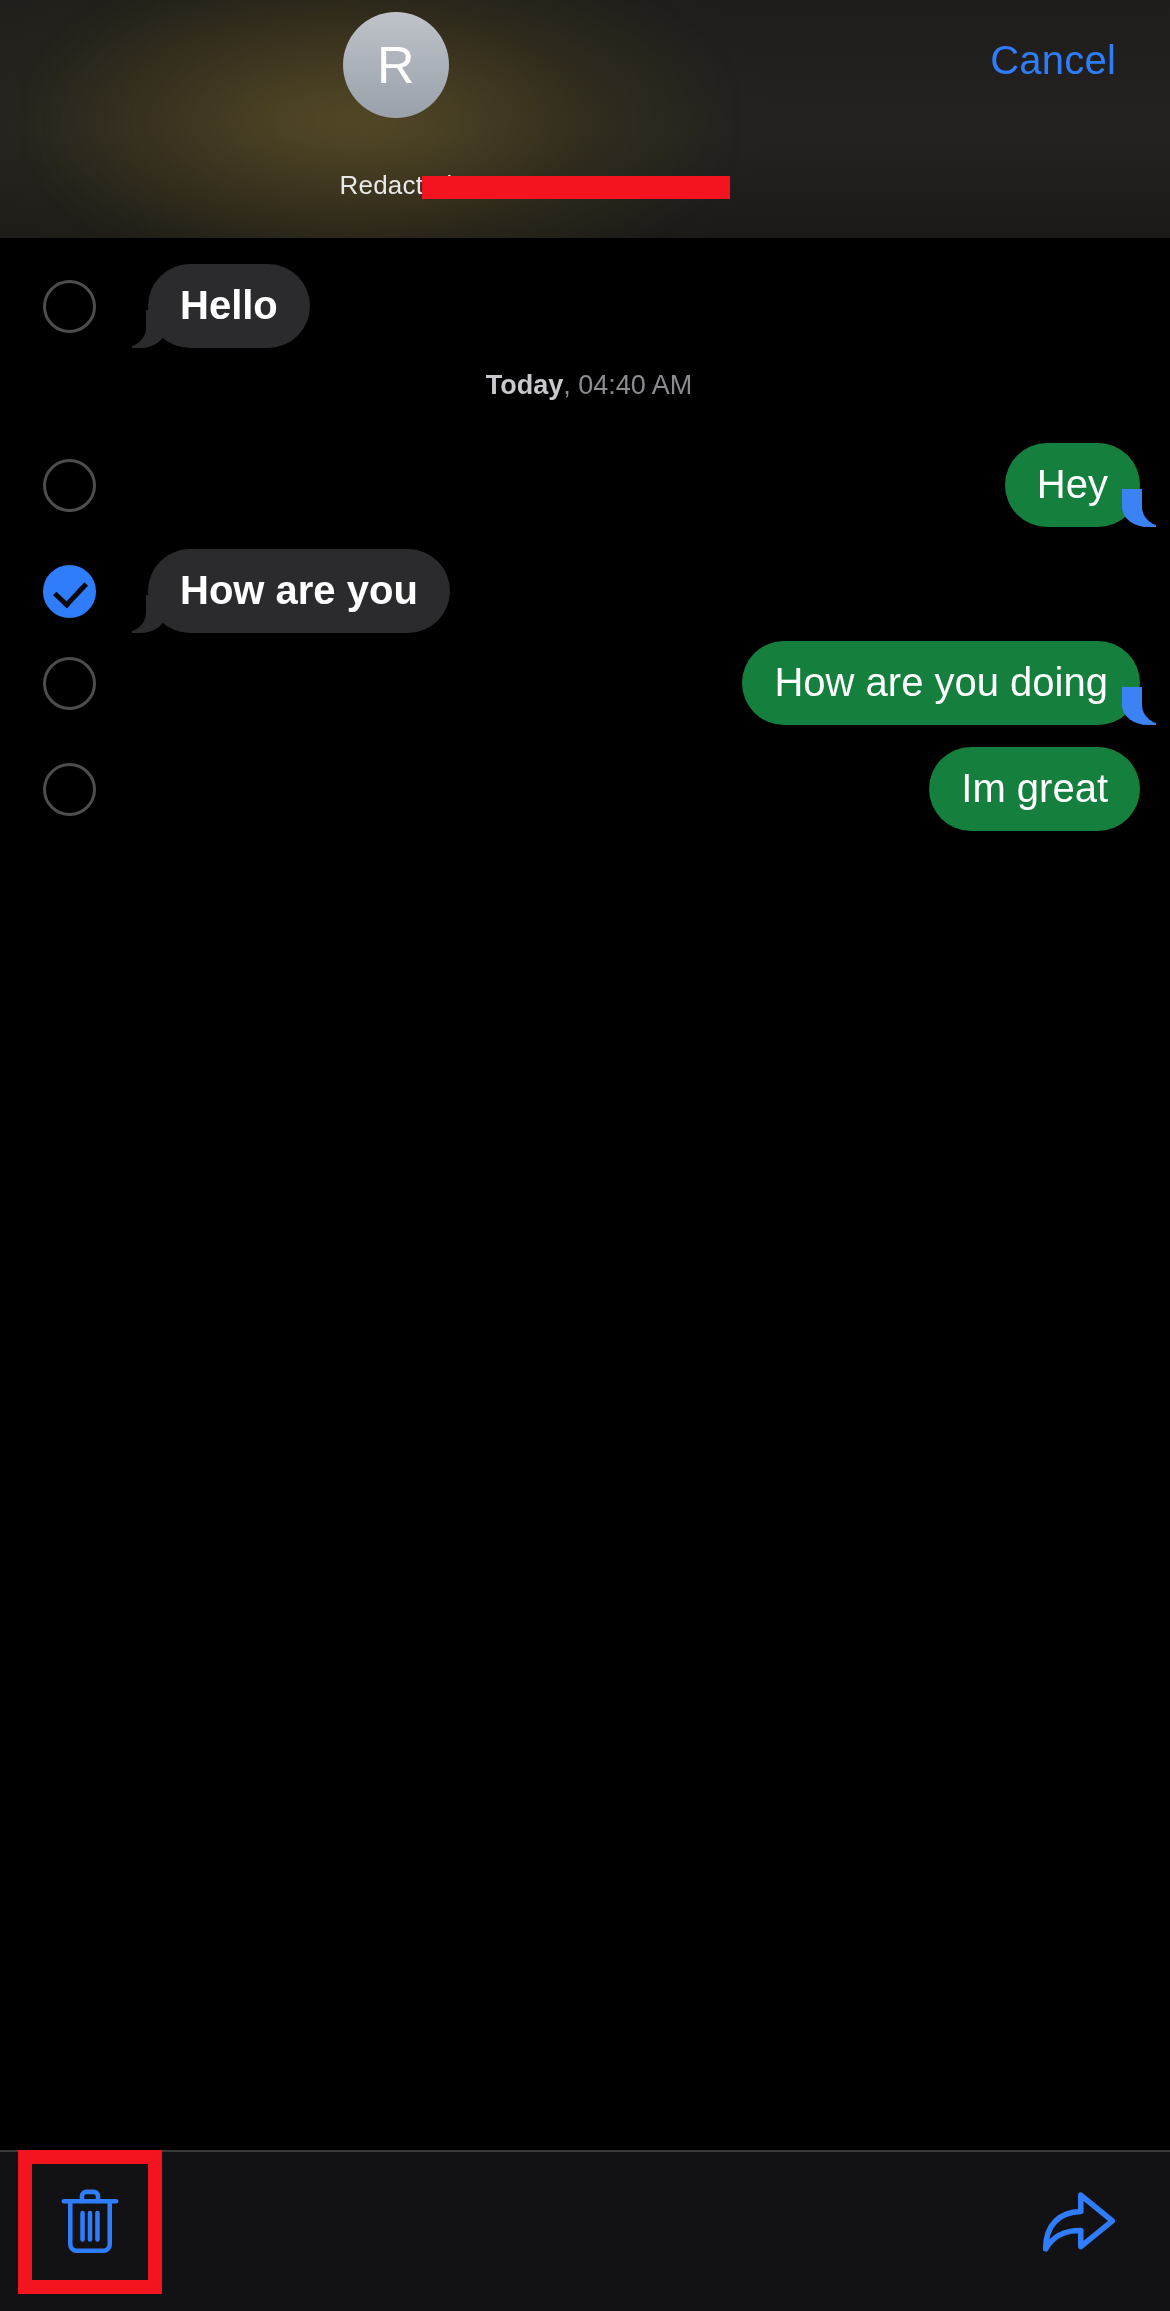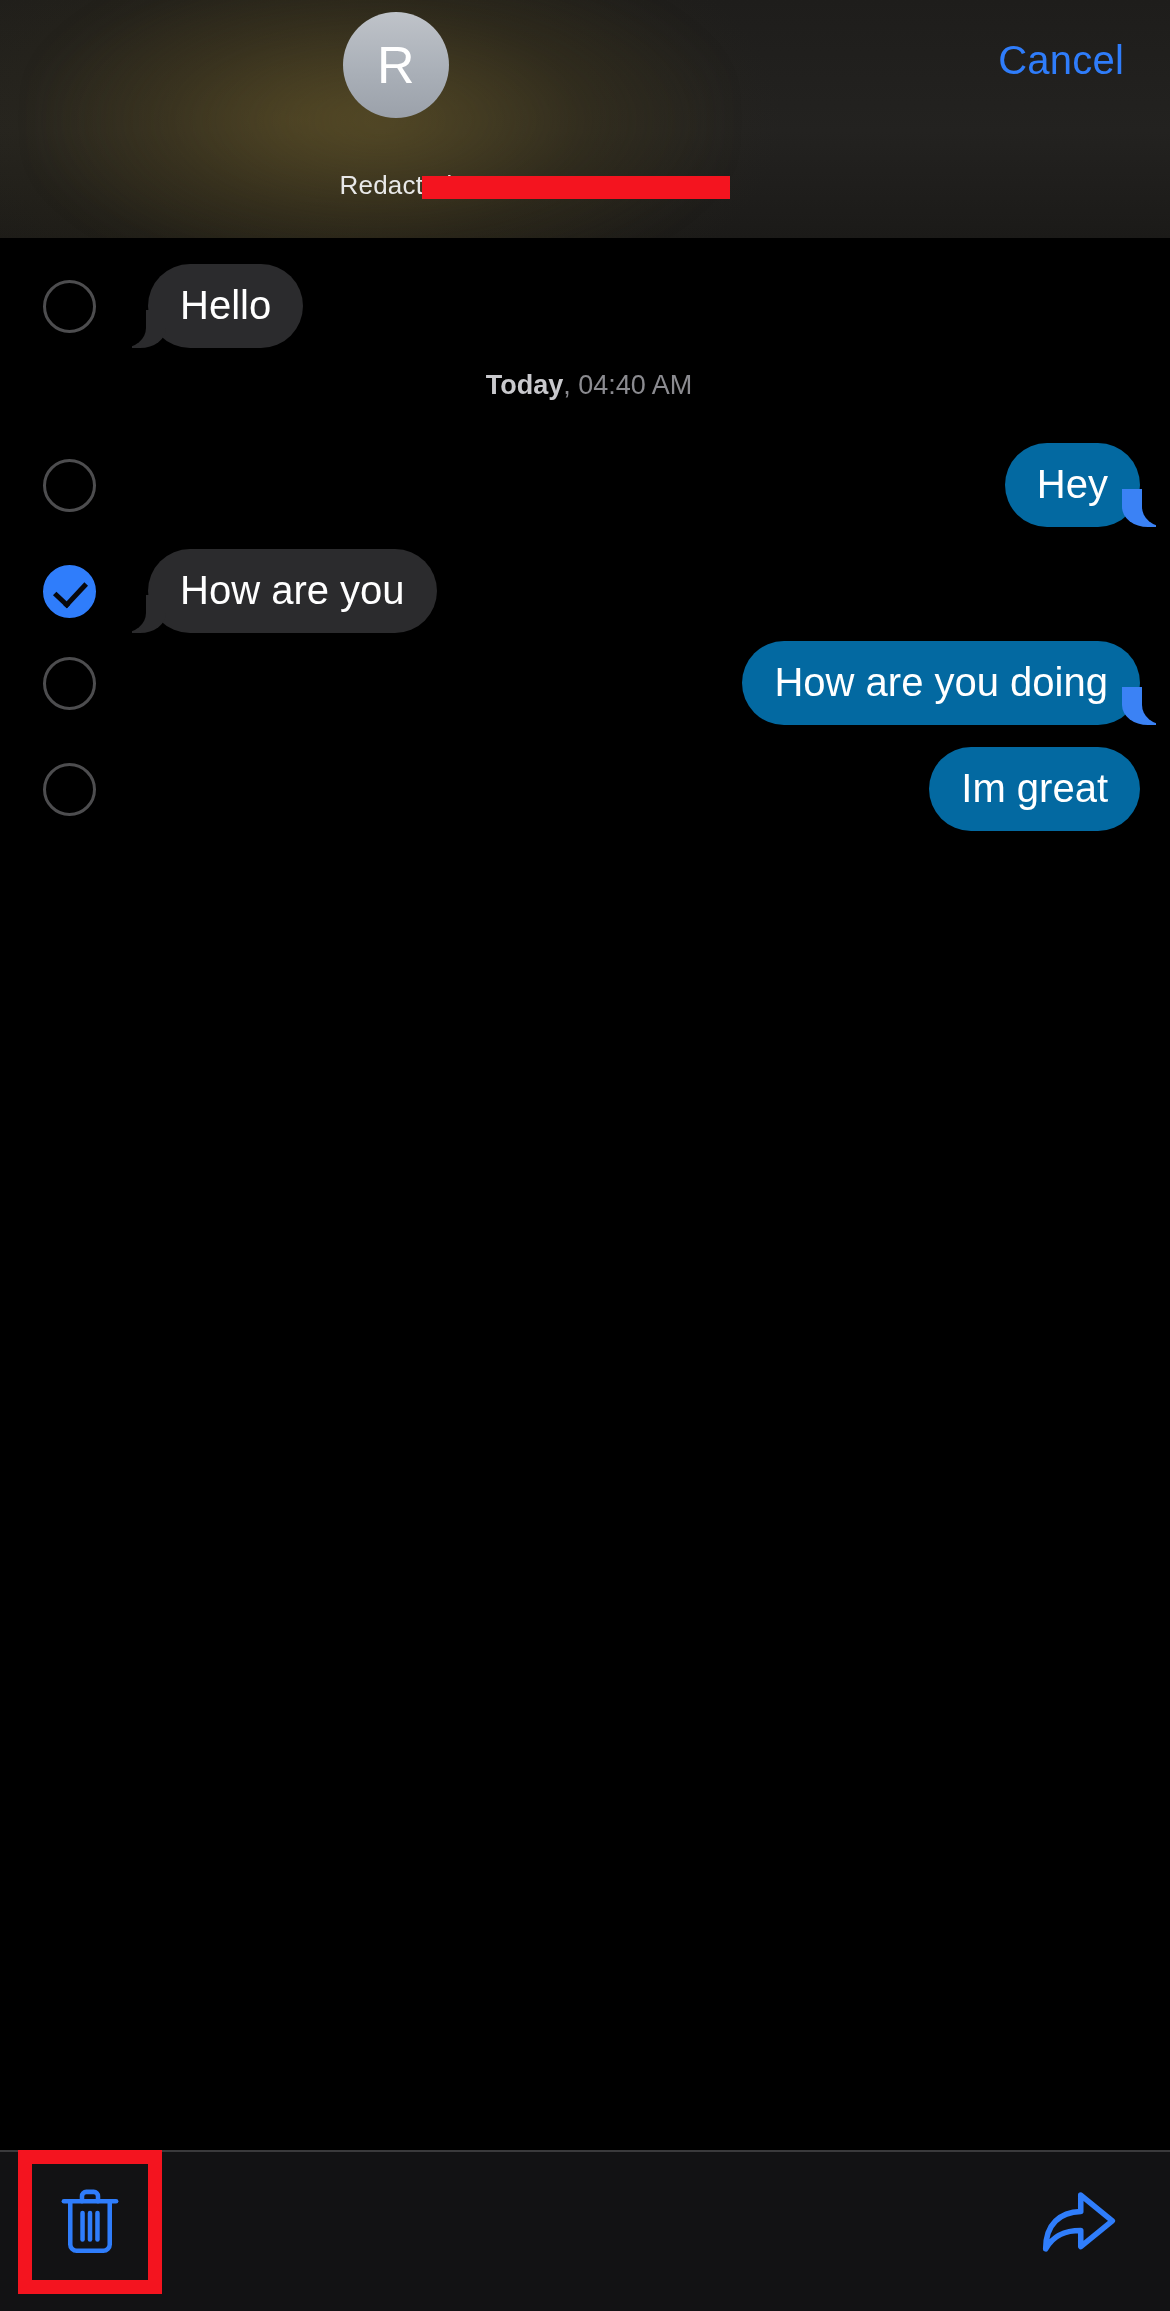--- a/index.html
+++ b/index.html
@@ -75,21 +75,21 @@
     position: absolute;
     left: 422px;
     top: 176px;
     width: 308px;
     height: 23px;
     background: #f4141f;
   }
 
   .cancel-btn {
     position: absolute;
-    right: 46px;
+    right: 54px;
     top: 38px;
     font-size: 40px;
     color: #2f7dfb;
     letter-spacing: 0.2px;
     cursor: pointer;
   }
 
   
   .conversation {
     position: absolute;
@@ -128,35 +128,35 @@
     left: 15px;
     top: 7px;
     width: 14px;
     height: 26px;
     border: solid #08080c;
     border-width: 0 5px 5px 0;
     transform: rotate(43deg);
   }
 
   .bubble-wrap { width: 1170px; display: flex; }
-  .bubble-wrap.in  { justify-content: flex-start; padding-left: 148px; }
+  .bubble-wrap.in  { justify-content: flex-start; padding-left: 148px; font-weight: bold; }
   .bubble-wrap.out { justify-content: flex-end; padding-right: 30px; }
 
   .bubble {
     position: relative;
     max-width: 760px;
     padding: 18px 32px 20px 32px;
     border-radius: 42px;
     font-size: 40px;
     line-height: 1.15;
     color: #ffffff;
     white-space: nowrap;
   }
   .bubble.in  { background: #2b2b2d; }
-  .bubble.out { background: #0369a1; }
+  .bubble.out { background: #15803d; }
 
   
   .bubble.in.tail::before {
     content: "";
     position: absolute;
     left: -16px;
     bottom: 0;
     width: 34px;
     height: 38px;
     background: #2b2b2d;

